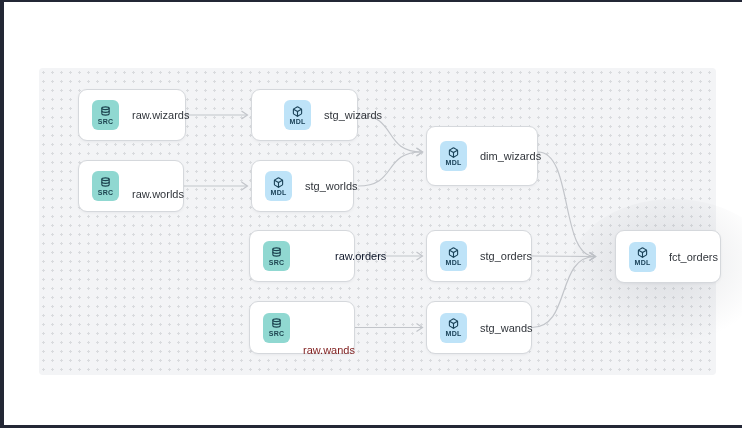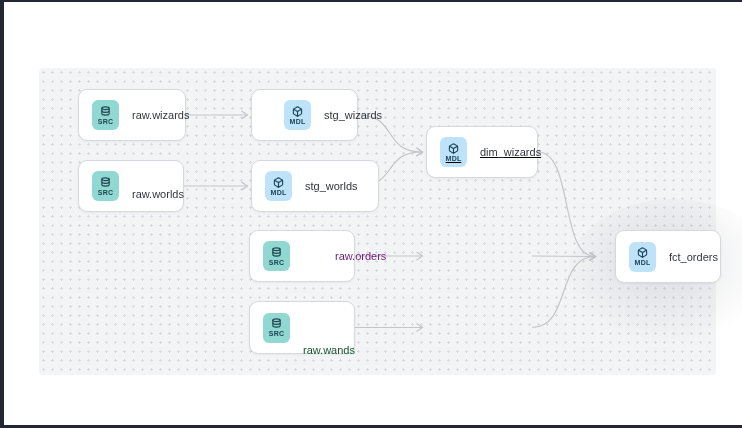--- a/index.html
+++ b/index.html
@@ -120,35 +120,35 @@
           <ellipse cx="12" cy="5" rx="8" ry="3"></ellipse>
           <path d="M4 5v6c0 1.7 3.6 3 8 3s8-1.3 8-3V5"></path>
           <path d="M4 11v6c0 1.7 3.6 3 8 3s8-1.3 8-3v-6"></path>
         </svg>
       </span>
 
       <span class="badge-label">SRC</span>
     </span>
     <span class="node-label" style="color: rgb(49, 53, 59); margin-top: 15px;">raw.worlds</span>
   </div>
-    <div class="node type-mdl" style="left: 251px; top: 160px; width: 128px; height: 52px; border-color: rgb(213, 216, 220);">
+    <div class="node type-mdl" style="left: 251px; top: 160px; width: 103px; height: 52px; border-color: rgb(213, 216, 220);">
     <span class="badge" style="background: rgb(190, 227, 248); color: rgb(26, 66, 88);">
 
       <span class="ic ic-mdl">
         <svg width="11" height="11" viewBox="0 0 24 24" fill="none" stroke="currentColor" stroke-width="2.4" stroke-linecap="round" stroke-linejoin="round">
           <path d="M21 16V8a2 2 0 0 0-1-1.73l-7-4a2 2 0 0 0-2 0l-7 4A2 2 0 0 0 3 8v8a2 2 0 0 0 1 1.73l7 4a2 2 0 0 0 2 0l7-4A2 2 0 0 0 21 16z"></path>
           <polyline points="3.3 7 12 12 20.7 7"></polyline>
           <line x1="12" y1="22" x2="12" y2="12"></line>
         </svg>
       </span>
       <span class="badge-label">MDL</span>
     </span>
     <span class="node-label" style="color: rgb(49, 53, 59);">stg_worlds</span>
   </div>
-    <div class="node type-mdl" style="left: 426px; top: 126px; width: 112px; height: 52px; border-color: rgb(213, 216, 220); text-decoration: underline;">
+    <div class="node type-mdl" style="left: 426px; top: 126px; width: 112px; height: 60px; border-color: rgb(213, 216, 220);">
     <span class="badge" style="background: rgb(190, 227, 248); color: rgb(26, 66, 88);">
 
       <span class="ic ic-mdl">
         <svg width="11" height="11" viewBox="0 0 24 24" fill="none" stroke="currentColor" stroke-width="2.4" stroke-linecap="round" stroke-linejoin="round">
           <path d="M21 16V8a2 2 0 0 0-1-1.73l-7-4a2 2 0 0 0-2 0l-7 4A2 2 0 0 0 3 8v8a2 2 0 0 0 1 1.73l7 4a2 2 0 0 0 2 0l7-4A2 2 0 0 0 21 16z"></path>
           <polyline points="3.3 7 12 12 20.7 7"></polyline>
           <line x1="12" y1="22" x2="12" y2="12"></line>
         </svg>
       </span>
       <span class="badge-label">MDL</span>
@@ -160,21 +160,35 @@
       <span class="ic ic-src">
         <svg width="11" height="11" viewBox="0 0 24 24" fill="none" stroke="currentColor" stroke-width="2.4" stroke-linecap="round" stroke-linejoin="round">
           <ellipse cx="12" cy="5" rx="8" ry="3"></ellipse>
           <path d="M4 5v6c0 1.7 3.6 3 8 3s8-1.3 8-3V5"></path>
           <path d="M4 11v6c0 1.7 3.6 3 8 3s8-1.3 8-3v-6"></path>
         </svg>
       </span>
 
       <span class="badge-label">SRC</span>
     </span>
-    <span class="node-label" style="color: #701a75; padding-left: 32px;">raw.orders</span>
+    <span class="node-label" style="color: #0f172a; padding-left: 32px;">raw.orders</span>
+  </div>
+    <div class="node type-mdl" style="left: 426px; top: 230px; width: 106px; height: 52px; border-color: rgb(213, 216, 220);">
+    <span class="badge" style="background: rgb(190, 227, 248); color: rgb(26, 66, 88);">
+
+      <span class="ic ic-mdl">
+        <svg width="11" height="11" viewBox="0 0 24 24" fill="none" stroke="currentColor" stroke-width="2.4" stroke-linecap="round" stroke-linejoin="round">
+          <path d="M21 16V8a2 2 0 0 0-1-1.73l-7-4a2 2 0 0 0-2 0l-7 4A2 2 0 0 0 3 8v8a2 2 0 0 0 1 1.73l7 4a2 2 0 0 0 2 0l7-4A2 2 0 0 0 21 16z"></path>
+          <polyline points="3.3 7 12 12 20.7 7"></polyline>
+          <line x1="12" y1="22" x2="12" y2="12"></line>
+        </svg>
+      </span>
+      <span class="badge-label">MDL</span>
+    </span>
+    <span class="node-label" style="color: rgb(49, 53, 59);">stg_orders</span>
   </div>
     <div class="node type-mdl highlighted" style="left: 599px; top: 230px; width: 106px; height: 53px; border-color: rgb(213, 216, 220); margin-left: 16px;">
     <span class="badge" style="background: rgb(190, 227, 248); color: rgb(26, 66, 88);">
 
       <span class="ic ic-mdl">
         <svg width="11" height="11" viewBox="0 0 24 24" fill="none" stroke="currentColor" stroke-width="2.4" stroke-linecap="round" stroke-linejoin="round">
           <path d="M21 16V8a2 2 0 0 0-1-1.73l-7-4a2 2 0 0 0-2 0l-7 4A2 2 0 0 0 3 8v8a2 2 0 0 0 1 1.73l7 4a2 2 0 0 0 2 0l7-4A2 2 0 0 0 21 16z"></path>
           <polyline points="3.3 7 12 12 20.7 7"></polyline>
           <line x1="12" y1="22" x2="12" y2="12"></line>
         </svg>
@@ -188,15 +202,29 @@
       <span class="ic ic-src">
         <svg width="11" height="11" viewBox="0 0 24 24" fill="none" stroke="currentColor" stroke-width="2.4" stroke-linecap="round" stroke-linejoin="round">
           <ellipse cx="12" cy="5" rx="8" ry="3"></ellipse>
           <path d="M4 5v6c0 1.7 3.6 3 8 3s8-1.3 8-3V5"></path>
           <path d="M4 11v6c0 1.7 3.6 3 8 3s8-1.3 8-3v-6"></path>
         </svg>
       </span>
 
       <span class="badge-label">SRC</span>
     </span>
-    <span class="node-label" style="color: #14532d; margin-top: 44px;">raw.wands</span>
+    <span class="node-label" style="color: #7f1d1d; margin-top: 44px;">raw.wands</span>
+  </div>
+    <div class="node type-mdl" style="left: 426px; top: 301px; width: 106px; height: 53px; border-color: rgb(213, 216, 220);">
+    <span class="badge" style="background: rgb(190, 227, 248); color: rgb(26, 66, 88);">
+
+      <span class="ic ic-mdl">
+        <svg width="11" height="11" viewBox="0 0 24 24" fill="none" stroke="currentColor" stroke-width="2.4" stroke-linecap="round" stroke-linejoin="round">
+          <path d="M21 16V8a2 2 0 0 0-1-1.73l-7-4a2 2 0 0 0-2 0l-7 4A2 2 0 0 0 3 8v8a2 2 0 0 0 1 1.73l7 4a2 2 0 0 0 2 0l7-4A2 2 0 0 0 21 16z"></path>
+          <polyline points="3.3 7 12 12 20.7 7"></polyline>
+          <line x1="12" y1="22" x2="12" y2="12"></line>
+        </svg>
+      </span>
+      <span class="badge-label">MDL</span>
+    </span>
+    <span class="node-label" style="color: rgb(49, 53, 59);">stg_wands</span>
   </div>
   </div>
 
 </body></html>

